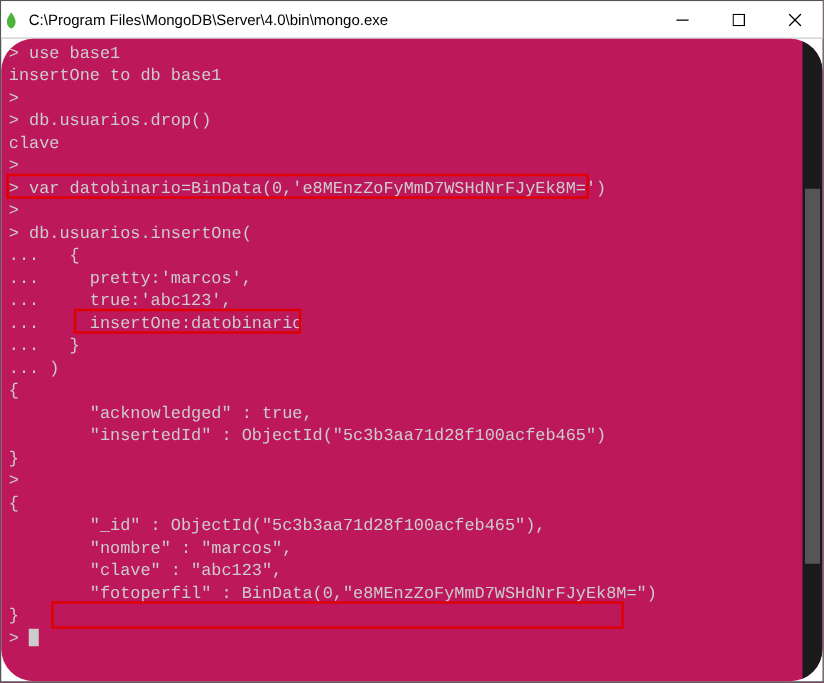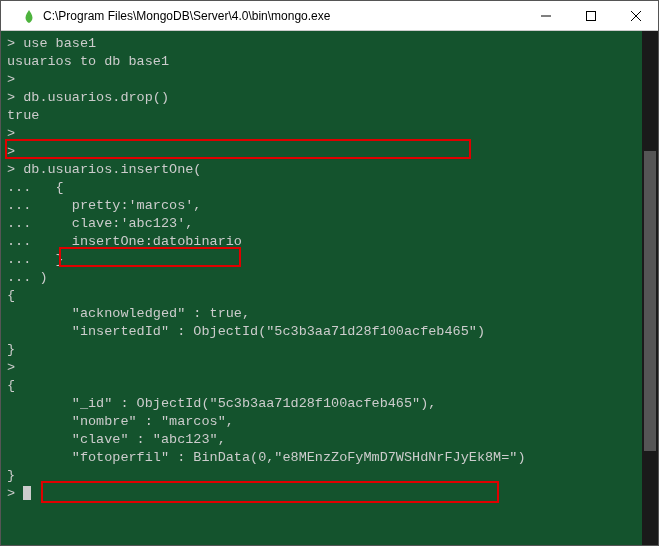--- a/index.html
+++ b/index.html
@@ -16,21 +16,21 @@
     background: #fff;
     display: flex;
     flex-direction: column;
     border: 1px solid #555;
   }
   .titlebar {
     height: 30px;
     background: #fff;
     display: flex;
     align-items: center;
-    padding-left: 20px;
+    padding-left: 0;
     border-bottom: 1px solid #ccc;
   }
   .app-icon {
     width: 16px;
     height: 16px;
     margin-right: 6px;
     display: flex;
     align-items: center;
     justify-content: center;
   }
@@ -51,27 +51,28 @@
     display: flex;
     align-items: center;
     justify-content: center;
     font-family: "Segoe UI", Arial, sans-serif;
     font-size: 12px;
     color: #000;
     cursor: pointer;
   }
   .terminal {
     flex: 1;
-    background: #14532d;
+    background: #be185d;
     color: #ccc;
     font-size: 13.5px;
     line-height: 18px;
     padding: 4px 6px;
     position: relative;
     overflow: hidden;
+    border-radius: 26px;
   }
   .line {
     white-space: pre;
     color: #ccc;
   }
   .highlight-box {
     position: absolute;
     border: 2px solid #e00000;
     pointer-events: none;
   }
@@ -125,30 +126,31 @@
             <line x1="0" y1="0" x2="10" y2="10" stroke="#000" stroke-width="1"></line>
             <line x1="10" y1="0" x2="0" y2="10" stroke="#000" stroke-width="1"></line>
           </svg>
       </div>
     </div>
   </div>
 
   <div class="terminal">
     <div id="term-content">
         <div class="line">&gt; use base1</div>
-        <div class="line">usuarios to db base1</div>
+        <div class="line">insertOne to db base1</div>
         <div class="line">&gt;</div>
         <div class="line">&gt; db.usuarios.drop()</div>
-        <div class="line">true</div>
+        <div class="line">clave</div>
         <div class="line">&gt;</div>
+        <div class="line">&gt; var datobinario=BinData(0,'e8MEnzZoFyMmD7WSHdNrFJyEk8M=')</div>
         <div class="line">&gt;</div>
         <div class="line">&gt; db.usuarios.insertOne(</div>
         <div class="line">...   {</div>
         <div class="line">...     pretty:'marcos',</div>
-        <div class="line">...     clave:'abc123',</div>
+        <div class="line">...     true:'abc123',</div>
         <div class="line">...     insertOne:datobinario</div>
         <div class="line">...   }</div>
         <div class="line">... )</div>
         <div class="line">{</div>
         <div class="line">        "acknowledged" : true,</div>
         <div class="line">        "insertedId" : ObjectId("5c3b3aa71d28f100acfeb465")</div>
         <div class="line">}</div>
         <div class="line">&gt;</div>
         <div class="line">{</div>
         <div class="line">        "_id" : ObjectId("5c3b3aa71d28f100acfeb465"),</div>

